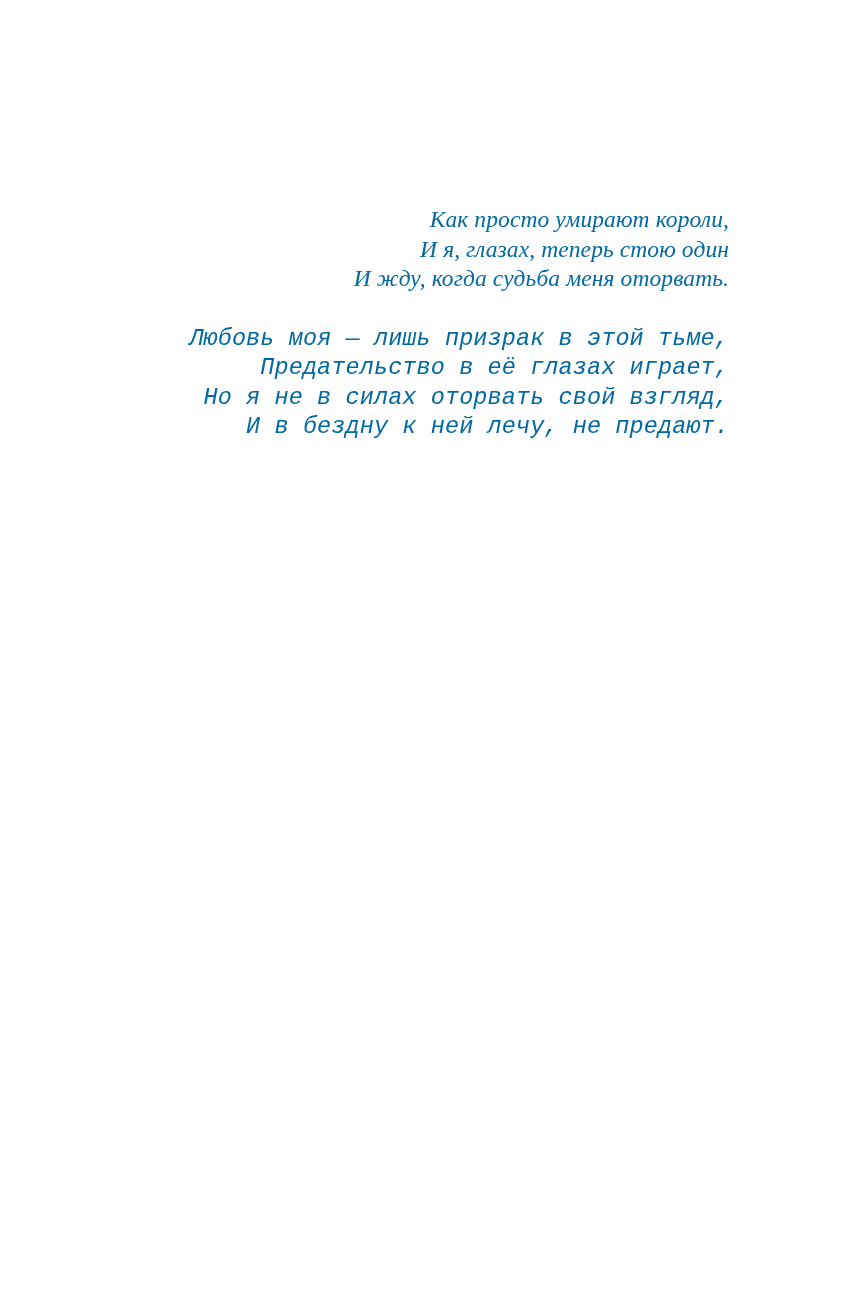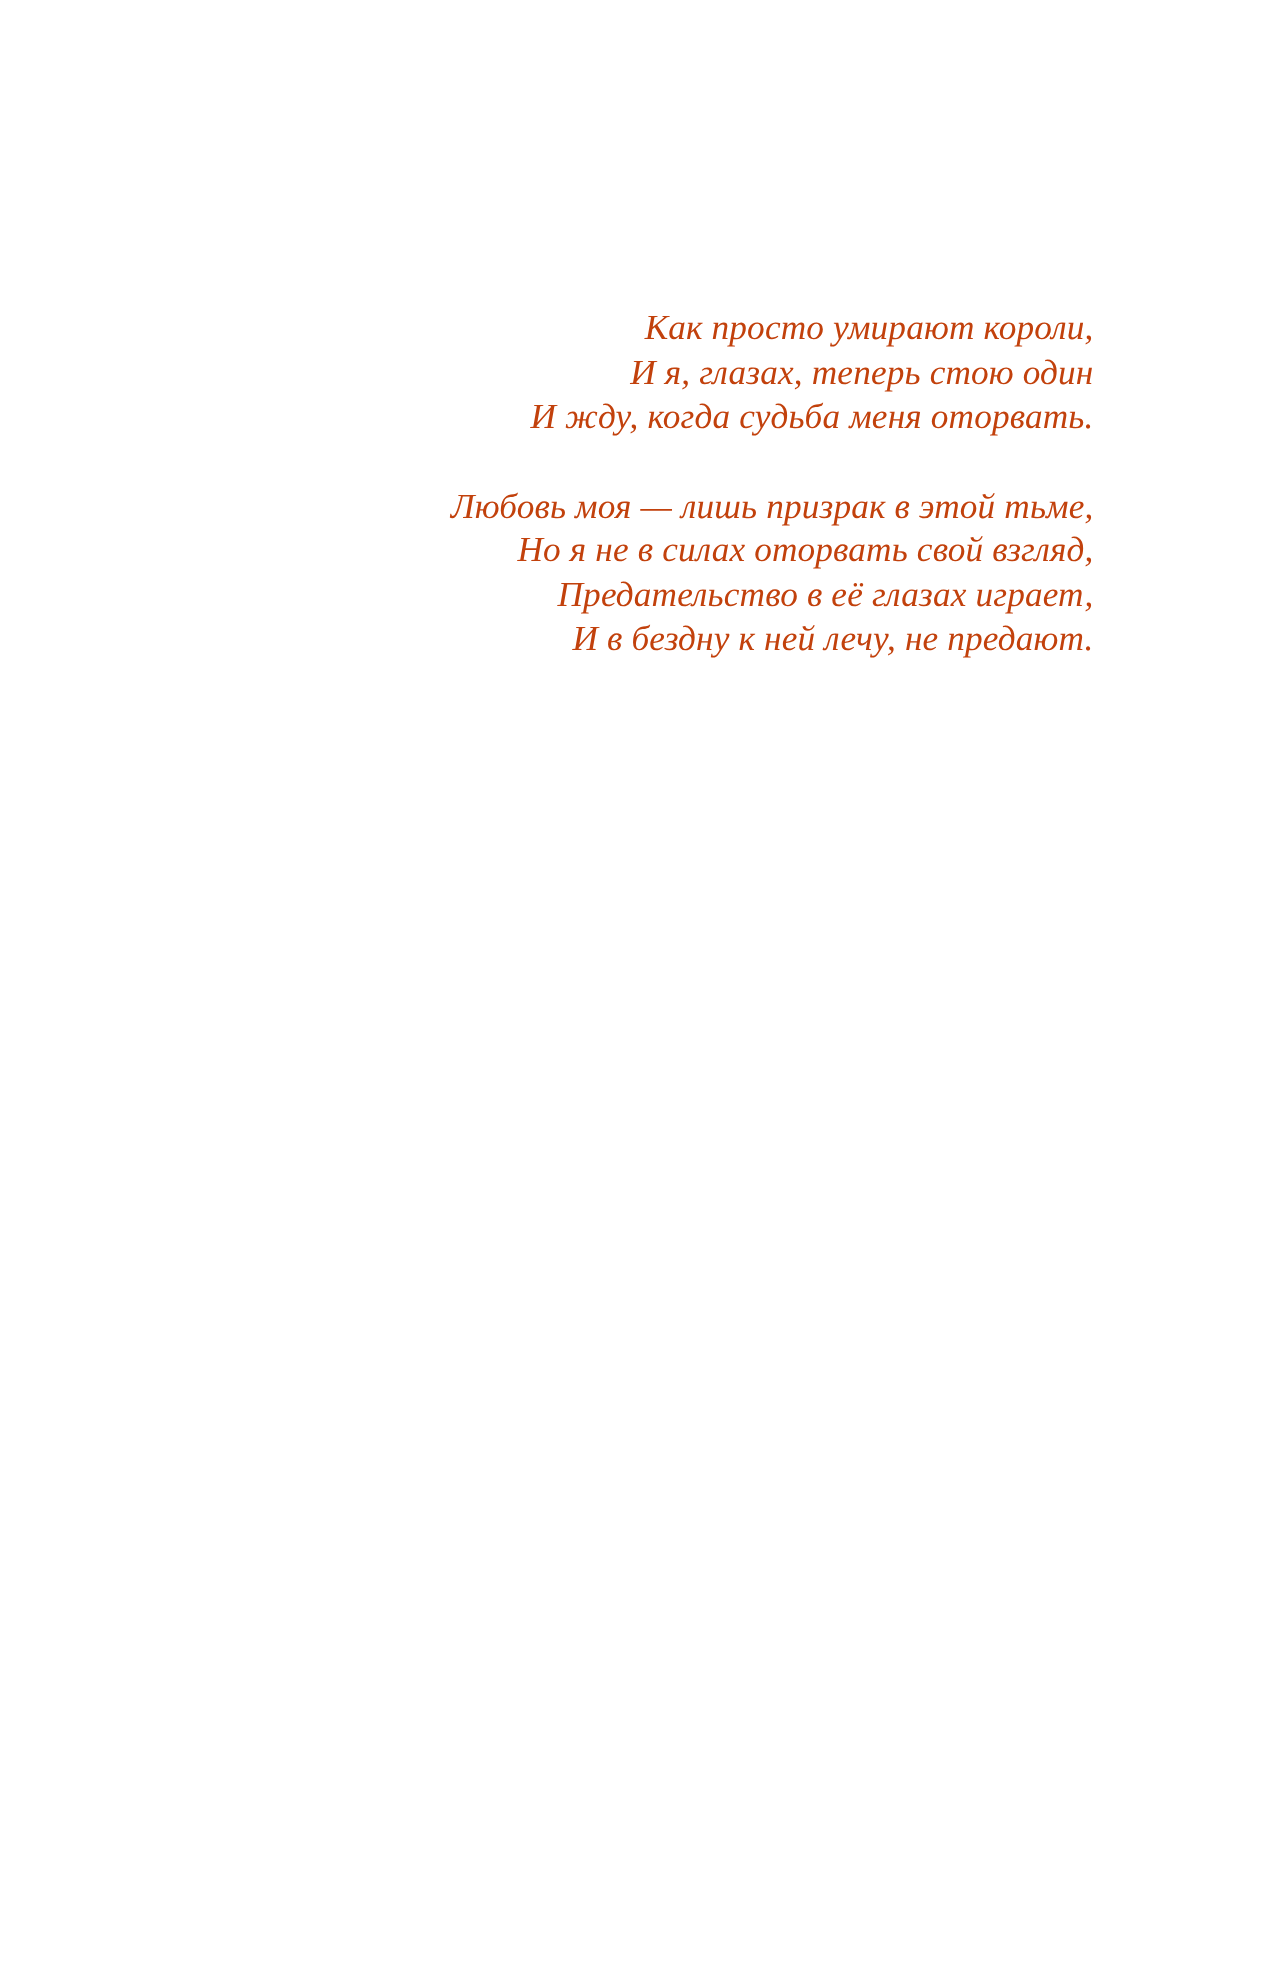--- a/index.html
+++ b/index.html
@@ -20,43 +20,44 @@
     top: 205px;
     right: 115px;
     width: 600px;
     text-align: right;
   }
   .stanza {
     margin: 0 0 30px 0;
   }
   .stanza:last-child {
     margin-bottom: 13px;
+    font-family: Liberation Mono, monospace;
   }
   .line {
     font-style: italic;
     font-size: 23.5px;
     line-height: 29.5px;
-    color: #c2410c;
+    color: #0369a1;
     letter-spacing: 0.1px;
     white-space: nowrap;
   }
 </style>
 </head>
 <body>
 
 <div class="page">
   <div class="poem">
 
     <div class="stanza">
       <div class="line">Как просто умирают короли,</div>
       <div class="line">И я, глазах, теперь стою один</div>
       <div class="line">И жду, когда судьба меня оторвать.</div>
     </div>
 
     <div class="stanza">
       <div class="line">Любовь моя — лишь призрак в этой тьме,</div>
+      <div class="line">Предательство в её глазах играет,</div>
       <div class="line">Но я не в силах оторвать свой взгляд,</div>
-      <div class="line">Предательство в её глазах играет,</div>
       <div class="line">И в бездну к ней лечу, не предают.</div>
     </div>
 
   </div>
 </div>
 
 </body></html>

